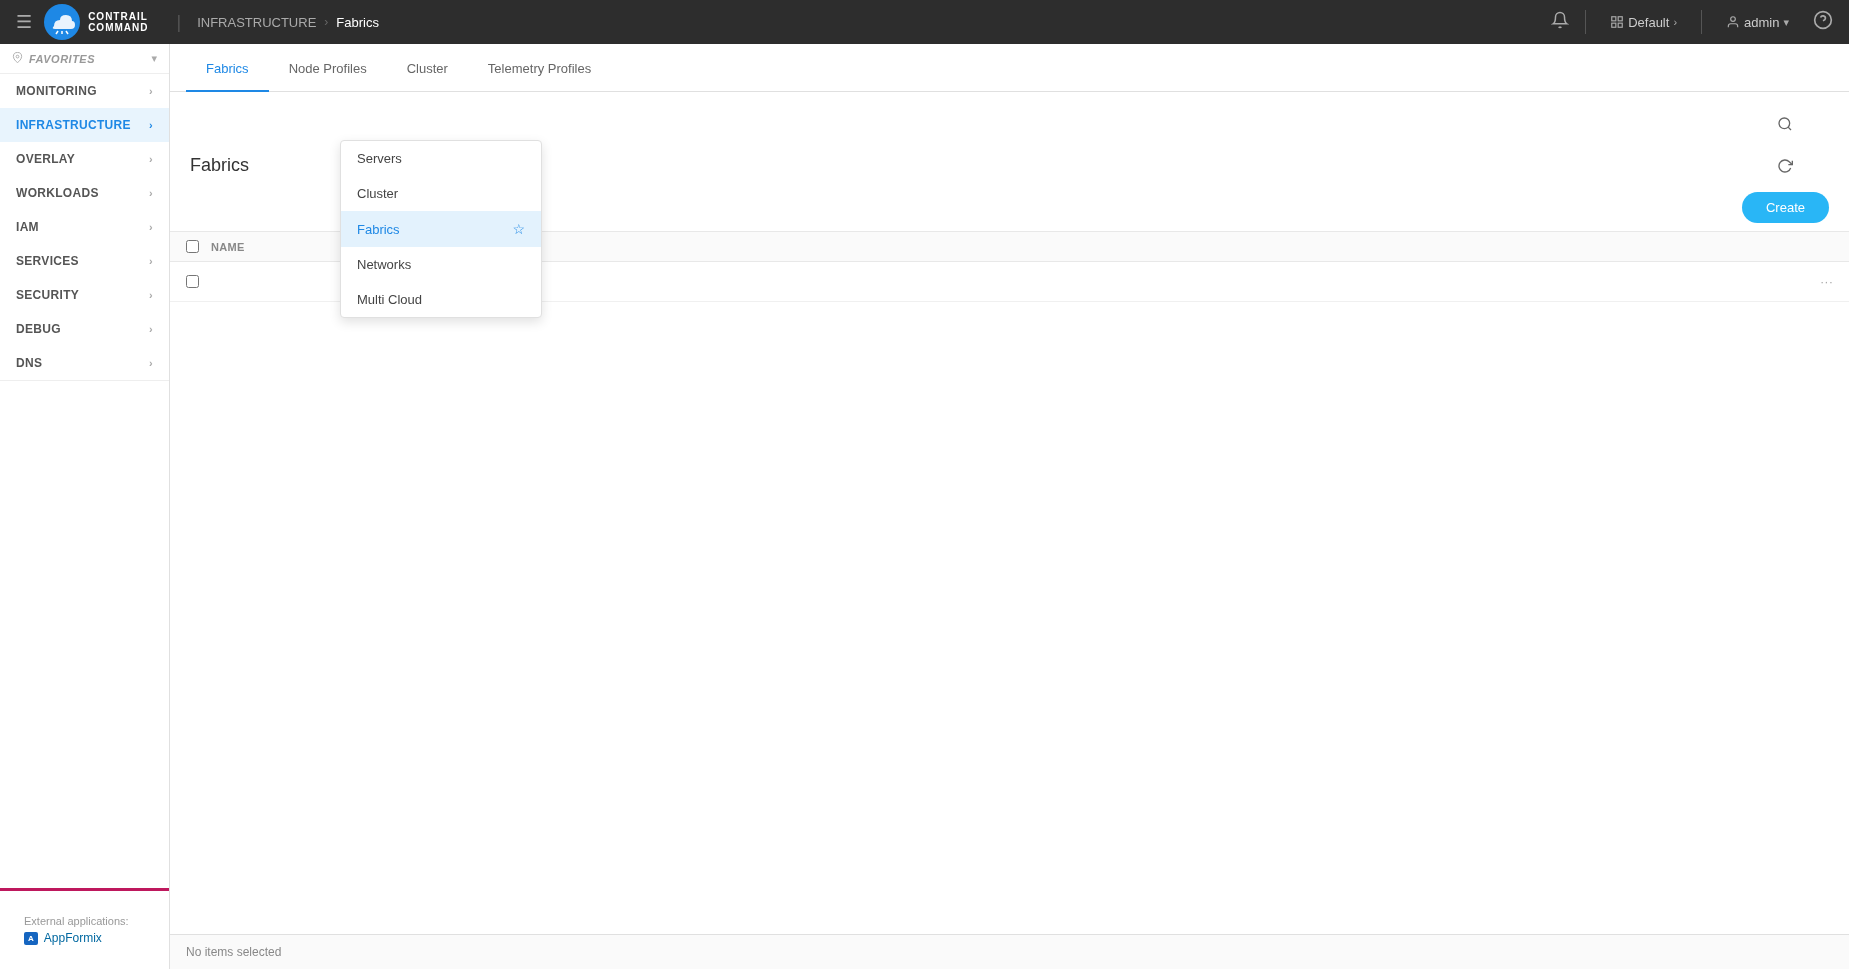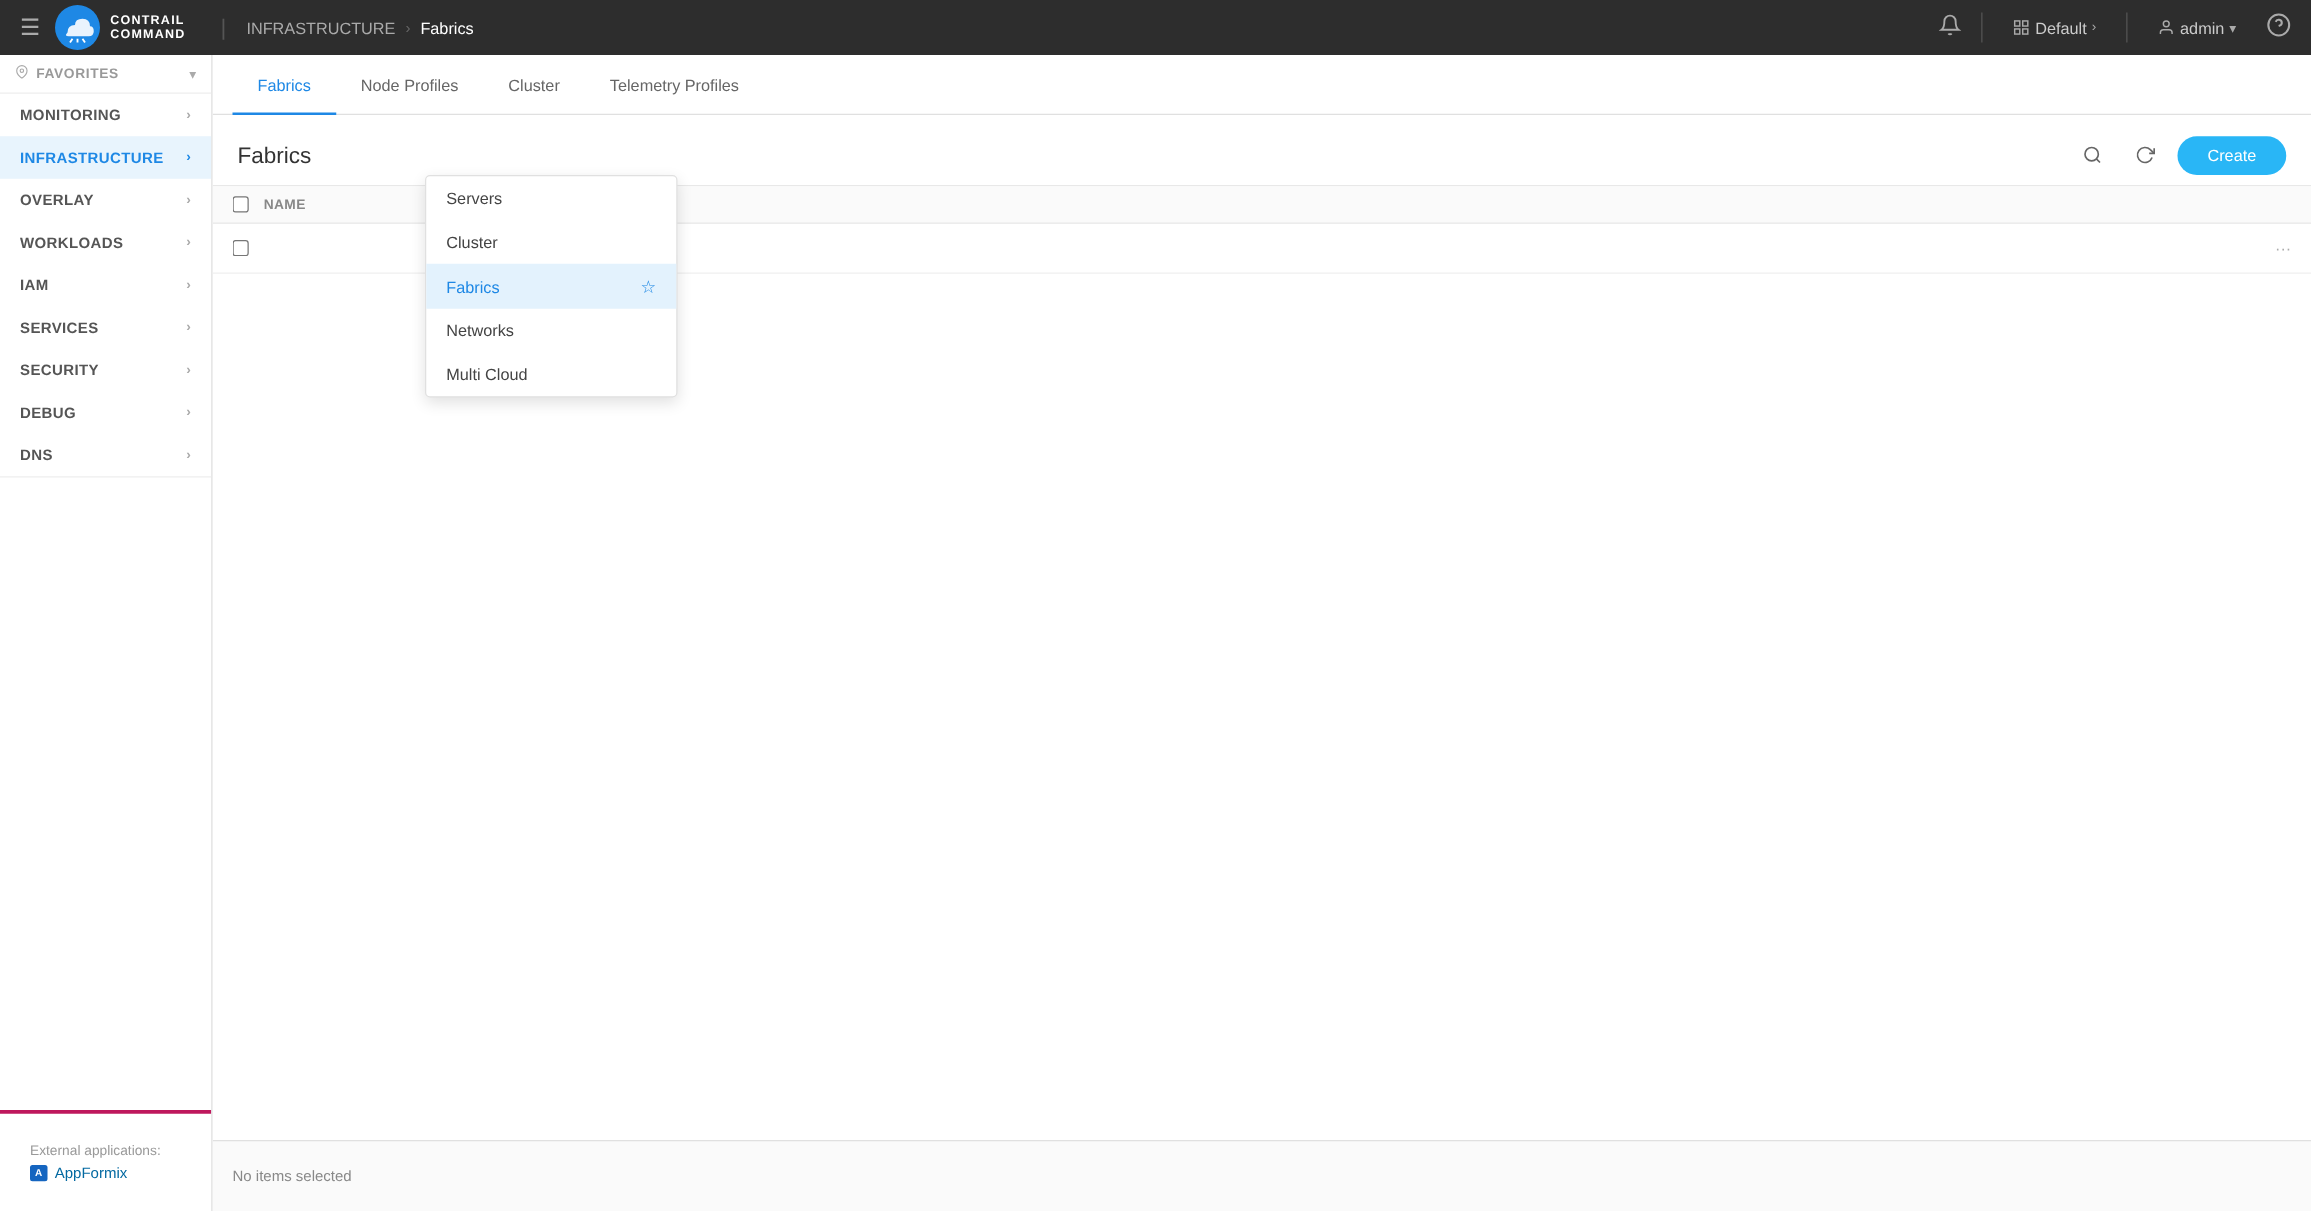--- a/index.html
+++ b/index.html
@@ -67,21 +67,21 @@
       font-size: 12px;
     }
     .favorites-section {
       padding: 8px 12px;
       display: flex;
       align-items: center;
       justify-content: space-between;
       cursor: pointer;
       border-bottom: 1px solid #eee;
     }
-    .favorites-label { font-size: 11px; font-weight: 600; color: #999; text-transform: uppercase; letter-spacing: 0.5px; display: flex; align-items: center; gap: 6px; }
+    .favorites-label { font-size: 11px; font-weight: 600; color: #999; text-transform: uppercase; letter-spacing: 0.5px; display: flex; align-items: flex-end; gap: 6px; font-style: italic; }
     .nav-section {
       border-bottom: 1px solid #eee;
     }
     .nav-item {
       display: flex;
       align-items: center;
       justify-content: space-between;
       padding: 10px 16px;
       cursor: pointer;
       font-size: 12px;
@@ -141,21 +141,21 @@
       overflow: hidden;
       position: relative;
     }
     .page-header {
       display: flex;
       align-items: center;
       justify-content: space-between;
       padding: 16px 20px 8px;
     }
     .page-title { font-size: 18px; font-weight: 400; color: #333; }
-    .page-actions { display: flex; align-items: center; gap: 10px; }
+    .page-actions { display: flex; align-items: center; gap: 10px; flex-direction: column; }
     .icon-btn {
       width: 32px; height: 32px;
       border: none; background: transparent;
       cursor: pointer;
       display: flex; align-items: center; justify-content: center;
       color: #666;
       border-radius: 4px;
     }
     .create-btn {
       background: #29b6f6;
@@ -185,21 +185,21 @@
       color: #888;
       text-transform: uppercase;
       letter-spacing: 0.3px;
     }
     .table-header input[type="checkbox"] { margin-right: 12px; }
     .row-menu { margin-left: auto; color: #aaa; cursor: pointer; }
 
     
     .status-bar {
       border-top: 1px solid #e0e0e0;
-      padding: 21px 16px;
+      padding: 10px 16px;
       font-size: 12px;
       color: #888;
       background: #fafafa;
       flex-shrink: 0;
     }
 
     
     .dropdown-menu {
       position: absolute;
       top: 0;

